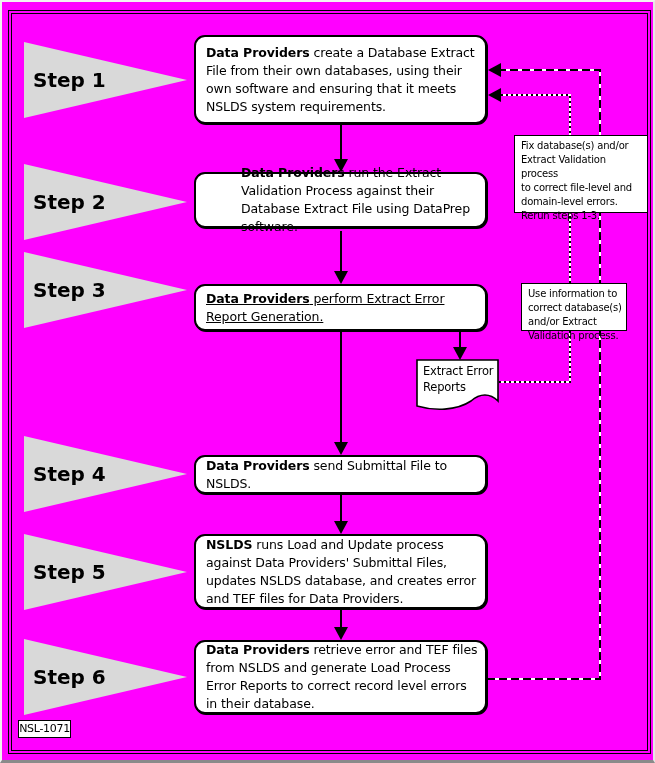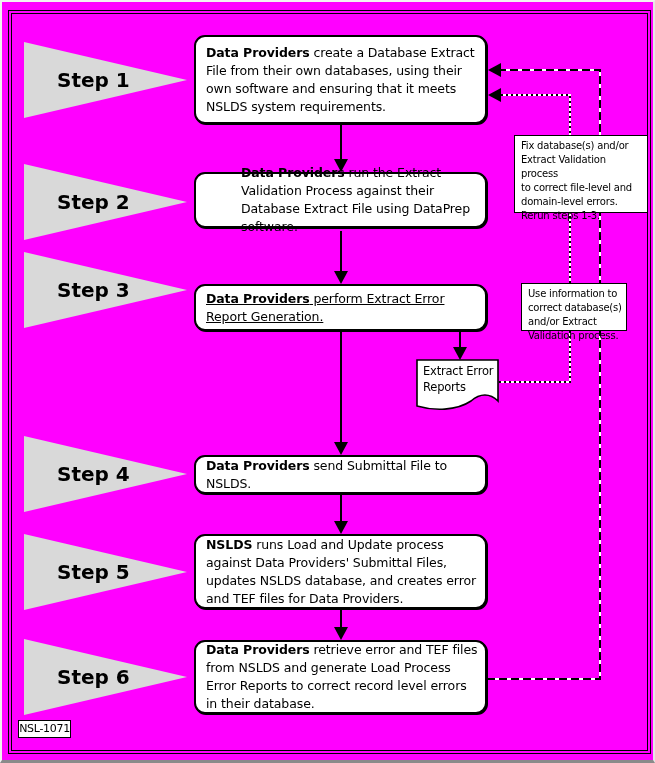--- a/index.html
+++ b/index.html
@@ -13,21 +13,21 @@
   .frame{position:absolute;border:1px solid #000;pointer-events:none;}
   #frame-outer{left:6px;top:8px;width:641px;height:742px;}
   #frame-inner{left:9px;top:11px;width:635px;height:736px;}
 
   .step-tri{
     position:absolute;left:22px;width:163px;height:76px;background:#d9d9d9;
     clip-path:polygon(0 0,100% 50%,0 100%);
     display:flex;align-items:center;
   }
   .step-tri span{
-    font-size:20px;font-weight:bold;padding-left:9px;letter-spacing:0;margin-left:24px;
+    font-size:20px;font-weight:bold;padding-left:9px;letter-spacing:0;
   }
   #tri-1{top:40px;} #tri-2{top:162px;} #tri-3{top:250px;}
   #tri-4{top:434px;} #tri-5{top:532px;} #tri-6{top:637px;}
 
   .fbox{
     position:absolute;left:192px;width:293px;background:#fff;
     border:2px solid #000;border-radius:11px;box-sizing:border-box;
     display:flex;align-items:center;
     font-size:12.5px;line-height:18px;letter-spacing:-0.1px;
     padding:2px 6px 2px 10px;box-shadow:1px 1px 0 #000;z-index:3;

